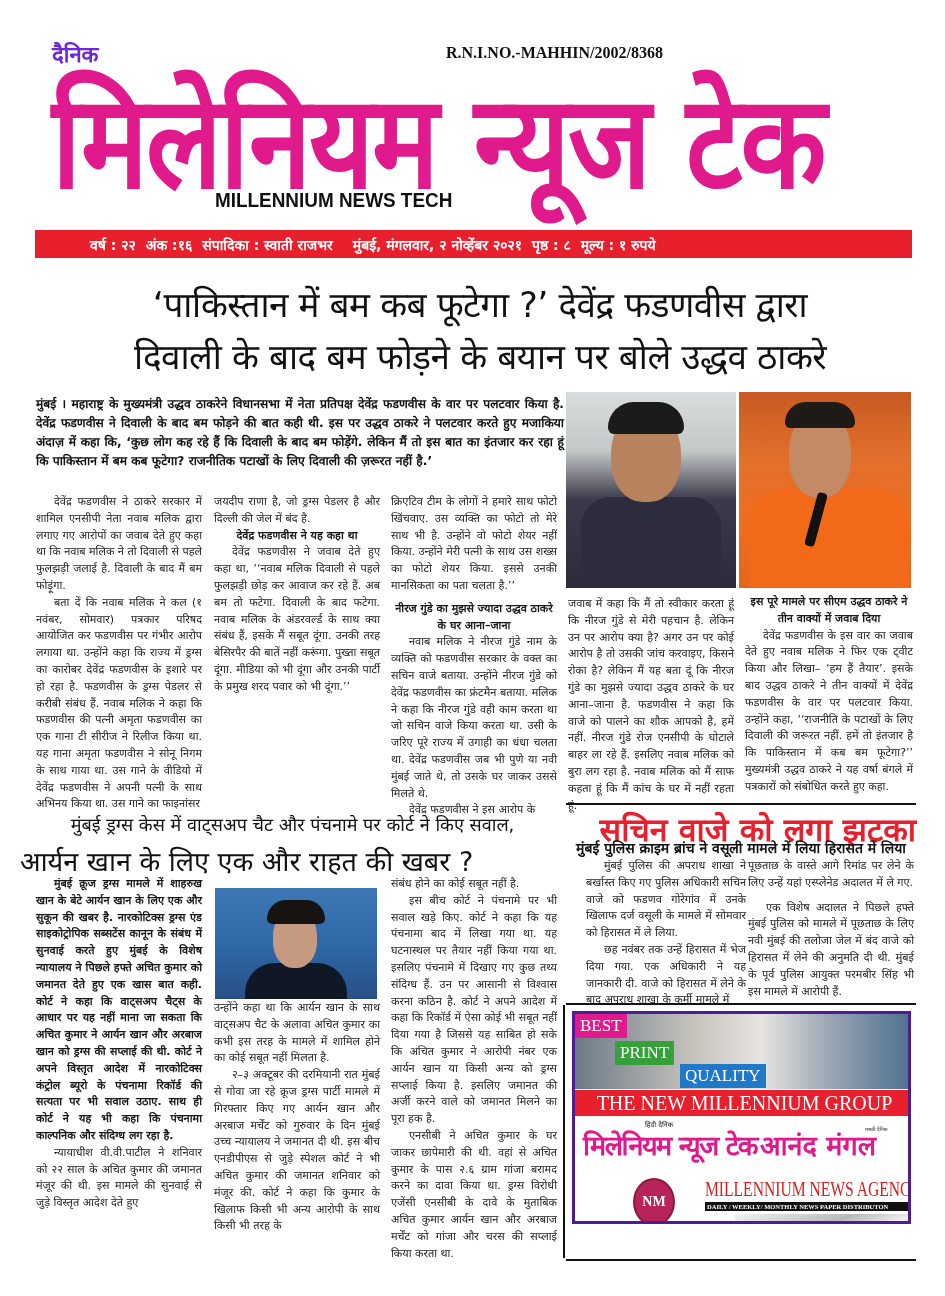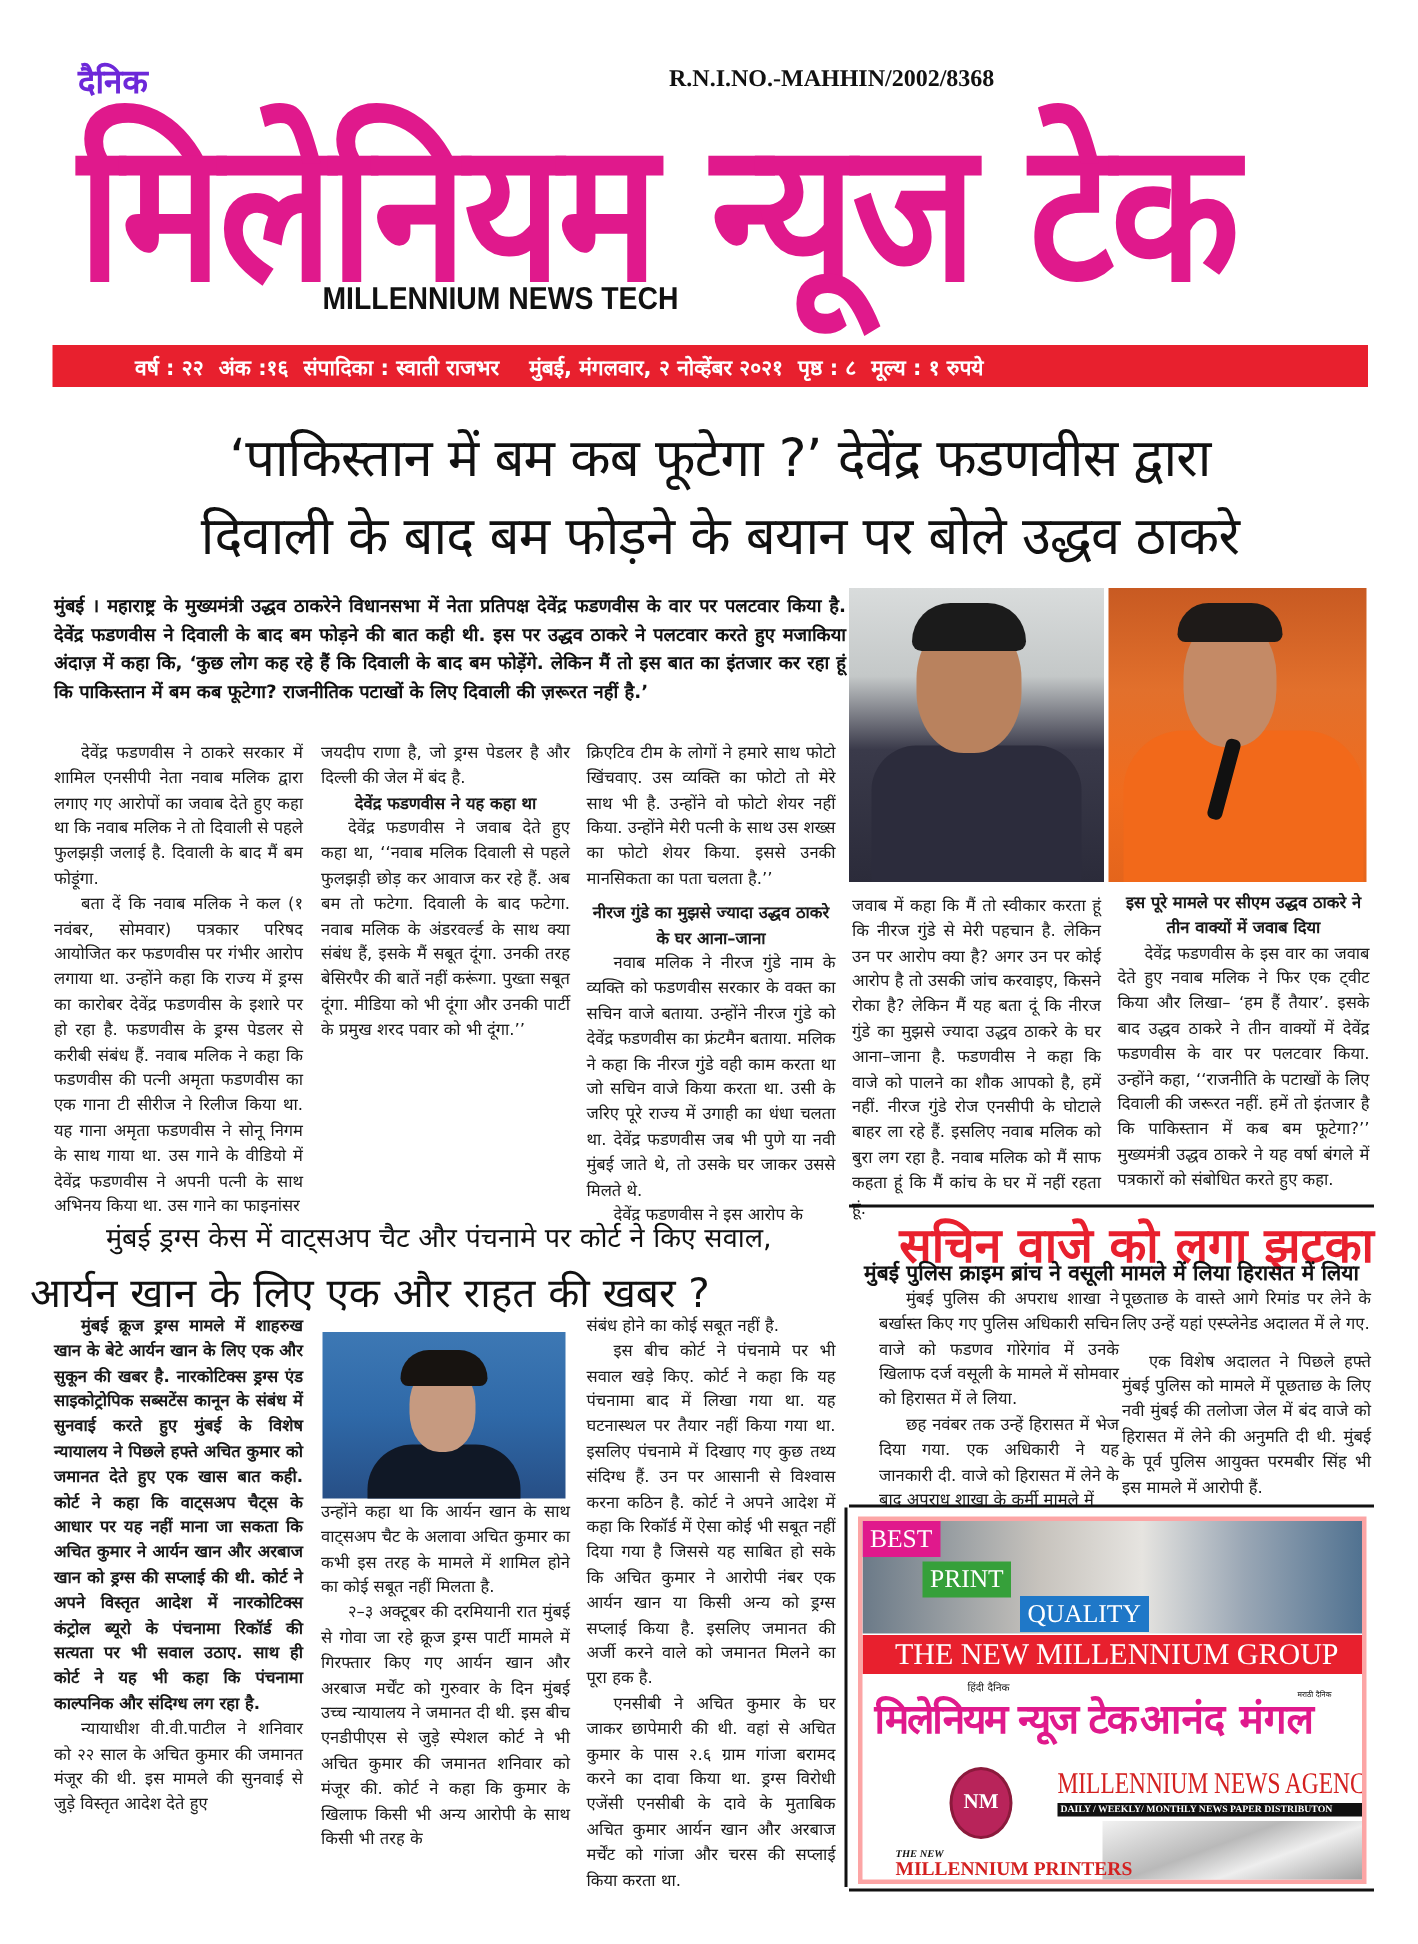--- a/index.html
+++ b/index.html
@@ -57,21 +57,21 @@
   .c7 { left: 214px; top: 1000px; width: 166px; }
   .c8 { left: 391px; top: 876px; width: 166px; }
 
   
   .wz-head { left: 566px; top: 807px; width: 350px; text-align: right; font-size: 32px; font-weight: bold; color: #e8202e; white-space: nowrap; }
   .wz-sub { left: 566px; top: 838px; width: 350px; text-align: center; font-size: 14px; font-weight: bold; white-space: nowrap; }
   .c9 { left: 586px; top: 858px; width: 160px; }
   .c10 { left: 748px; top: 858px; width: 166px; }
 
   
-  .ad { left: 572px; top: 1011px; width: 339px; height: 245px; border: 3px solid #fca5a5; background: #fff; overflow: hidden; }
+  .ad { left: 572px; top: 1011px; width: 339px; height: 213px; border: 3px solid #4c1d95; background: #fff; overflow: hidden; }
   .ad-top { position: absolute; left: 0; top: 0; width: 339px; height: 75px; background: linear-gradient(90deg,#6b7a88 0%,#c7c3bd 35%,#e6e4e0 55%,#9aa7b5 75%,#4b6e8e 100%); }
   .tag { position: absolute; font-family: "Liberation Serif", serif; color: #fff; font-size: 17px; padding: 1px 5px; line-height: 22px; }
   .tag-best { left: 0; top: 0; background: #e0198c; }
   .tag-print { left: 40px; top: 27px; background: #36a03a; }
   .tag-quality { left: 105px; top: 50px; background: #1f78c8; }
   .ad-band { position: absolute; left: 0; top: 76px; width: 339px; height: 26px; background: #e8202e; color: #fff; font-family: "Liberation Serif", serif; font-size: 20px; text-align: center; line-height: 26px; white-space: nowrap; transform-origin: center; }
   .ad-small1 { position: absolute; left: 70px; top: 106px; font-size: 7px; }
   .ad-small2 { position: absolute; left: 290px; top: 112px; font-size: 5px; }
   .ad-mnt { position: absolute; left: 8px; top: 112px; font-size: 27px; font-weight: bold; color: #e0198c; white-space: nowrap; letter-spacing: -1.5px; }
   .ad-am { position: absolute; left: 185px; top: 112px; font-size: 27px; font-weight: bold; color: #e0198c; white-space: nowrap; }

